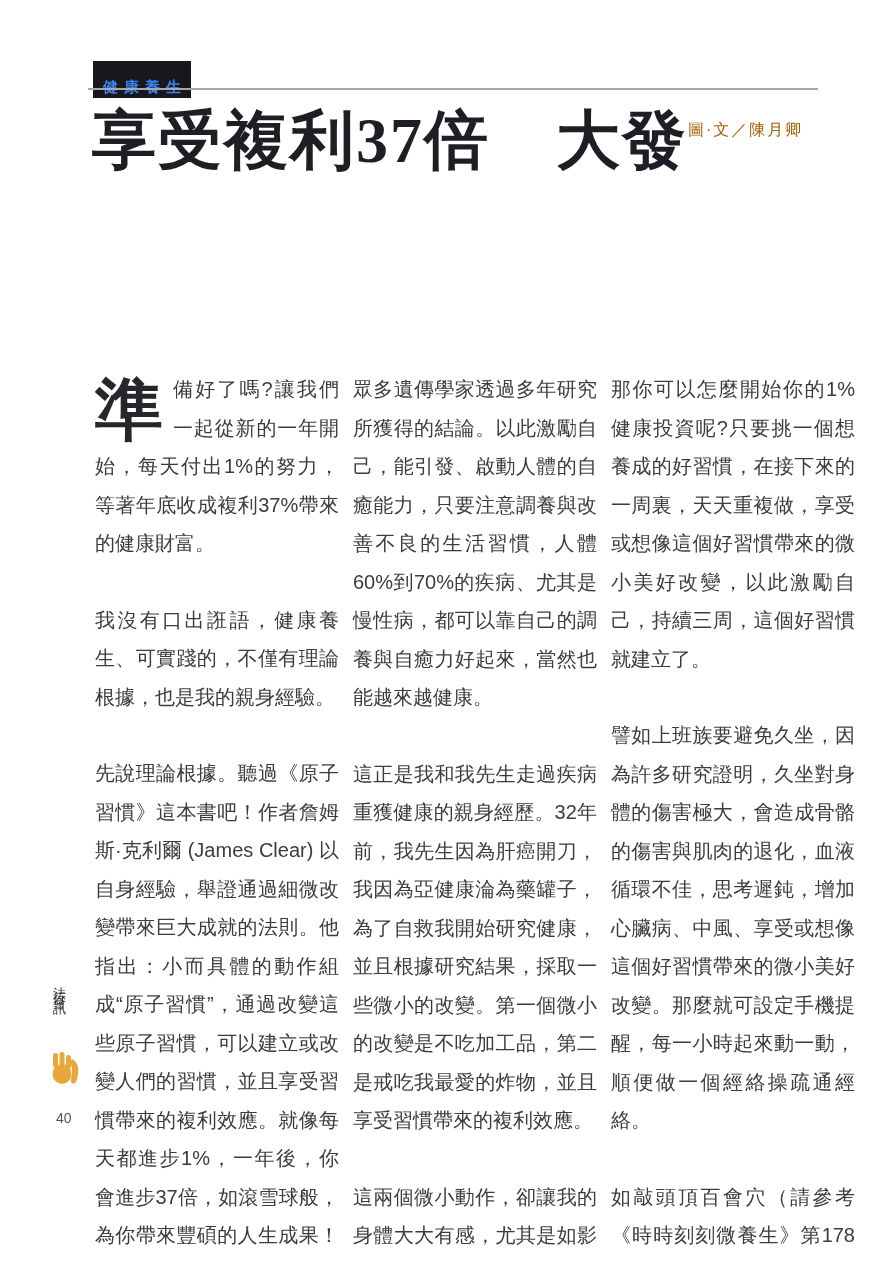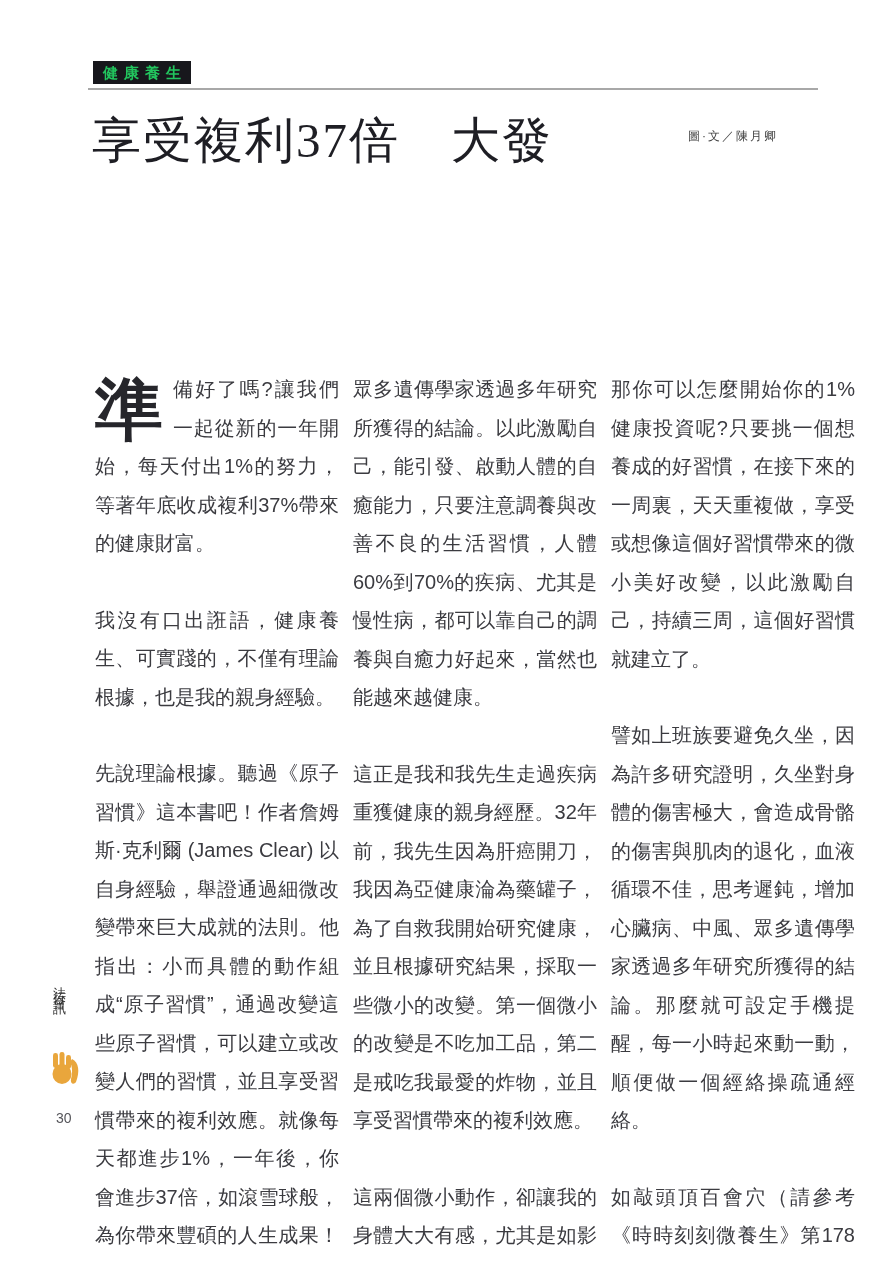--- a/index.html
+++ b/index.html
@@ -11,56 +11,56 @@
     font-family: "Liberation Sans", sans-serif;
     overflow: hidden;
   }
 
   
   .category-badge {
     position: absolute;
     left: 93px;
     top: 61px;
     background: #17171c;
-    color: #22c55e;
+    color: #3b82f6;
     font-size: 15px;
     font-weight: bold;
     letter-spacing: 6px;
-    padding: 3px 4px 3px 10px;
+    padding: 17px 4px 3px 10px;
     line-height: 17px;
   }
   .header-rule {
     position: absolute;
     left: 88px;
     top: 88px;
     width: 730px;
     height: 2px;
     background: #a8a8a8;
   }
 
   
   .title {
     position: absolute;
     left: 92px;
     top: 102px;
     margin: 0;
     font-family: "Liberation Serif", serif;
-    font-weight: 400;
-    font-size: 49px;
+    font-weight: 700;
+    font-size: 64px;
     line-height: 78px;
     letter-spacing: 2px;
     color: #1e1e24;
   }
   .byline {
     position: absolute;
     left: 688px;
-    top: 128px;
-    font-size: 12px;
+    top: 120px;
+    font-size: 16px;
     letter-spacing: 2px;
-    color: #404040;
+    color: #a16207;
     white-space: nowrap;
   }
 
   
   .columns {
     position: absolute;
     left: 95px;
     top: 370px;
     width: 760px;
     display: flex;
@@ -132,34 +132,34 @@
     </div>
 
     <div class="col">
       <p>眾多遺傳學家透過多年研究所獲得的結論。以此激勵自己，能引發、啟動人體的自癒能力，只要注意調養與改善不良的生活習慣，人體60%到70%的疾病、尤其是慢性病，都可以靠自己的調養與自癒力好起來，當然也能越來越健康。</p>
       <p>這正是我和我先生走過疾病重獲健康的親身經歷。32年前，我先生因為肝癌開刀，我因為亞健康淪為藥罐子，為了自救我開始研究健康，並且根據研究結果，採取一些微小的改變。第一個微小的改變是不吃加工品，第二是戒吃我最愛的炸物，並且享受習慣帶來的複利效應。</p>
       <p>這兩個微小動作，卻讓我的身體大大有感，尤其是如影隨形的疲憊感減輕了不少。從此我像著迷了一樣開始建立一個又一個微小的好習慣，如飲食多植物少動物，把吃不下去的植物打成精力湯，並且影響家人。而成果，就是我和我先生在進入70之後依然健朗，充滿活力，可以到處旅遊，常被稱讚年輕，身形一直不變。</p>
     </div>
 
     <div class="col">
       <p>那你可以怎麼開始你的1%健康投資呢?只要挑一個想養成的好習慣，在接下來的一周裏，天天重複做，享受或想像這個好習慣帶來的微小美好改變，以此激勵自己，持續三周，這個好習慣就建立了。</p>
-      <p>譬如上班族要避免久坐，因為許多研究證明，久坐對身體的傷害極大，會造成骨骼的傷害與肌肉的退化，血液循環不佳，思考遲鈍，增加心臟病、中風、眾多遺傳學家透過多年研究所獲得的結論。那麼就可設定手機提醒，每一小時起來動一動，順便做一個經絡操疏通經絡。</p>
+      <p>譬如上班族要避免久坐，因為許多研究證明，久坐對身體的傷害極大，會造成骨骼的傷害與肌肉的退化，血液循環不佳，思考遲鈍，增加心臟病、中風、享受或想像這個好習慣帶來的微小美好改變。那麼就可設定手機提醒，每一小時起來動一動，順便做一個經絡操疏通經絡。</p>
       <p>如敲頭頂百會穴（請參考《時時刻刻微養生》第178頁）第二天可增加敲膻中穴，第三天可增加敲手心（勞宮穴、少府穴），這樣一周下來就練習了5~7個穴道操。第二、三周持續每天增加一個穴道，很快就學會整套穴道操。</p>
 
     </div>
 
   </div>
 
   <div class="journal-name">法行會訊</div>
 
   <svg class="hand-logo" viewBox="0 0 28 36" xmlns="http://www.w3.org/2000/svg">
     <g fill="#E9A63C">
       <rect x="1" y="1" width="5" height="15" rx="2.4"></rect>
       <rect x="7.5" y="0" width="5" height="17" rx="2.4"></rect>
       <rect x="14" y="3" width="5" height="14" rx="2.4"></rect>
       <ellipse cx="10" cy="22" rx="9.5" ry="10"></ellipse>
       <path d="M20 7 C 27 10, 28 20, 24 30 C 22 33, 18 32, 19 27 C 21 20, 20 14, 18 10 Z"></path>
     </g>
   </svg>
 
-  <div class="page-number">30</div>
+  <div class="page-number">40</div>
 
 </div>
 
 </body></html>

